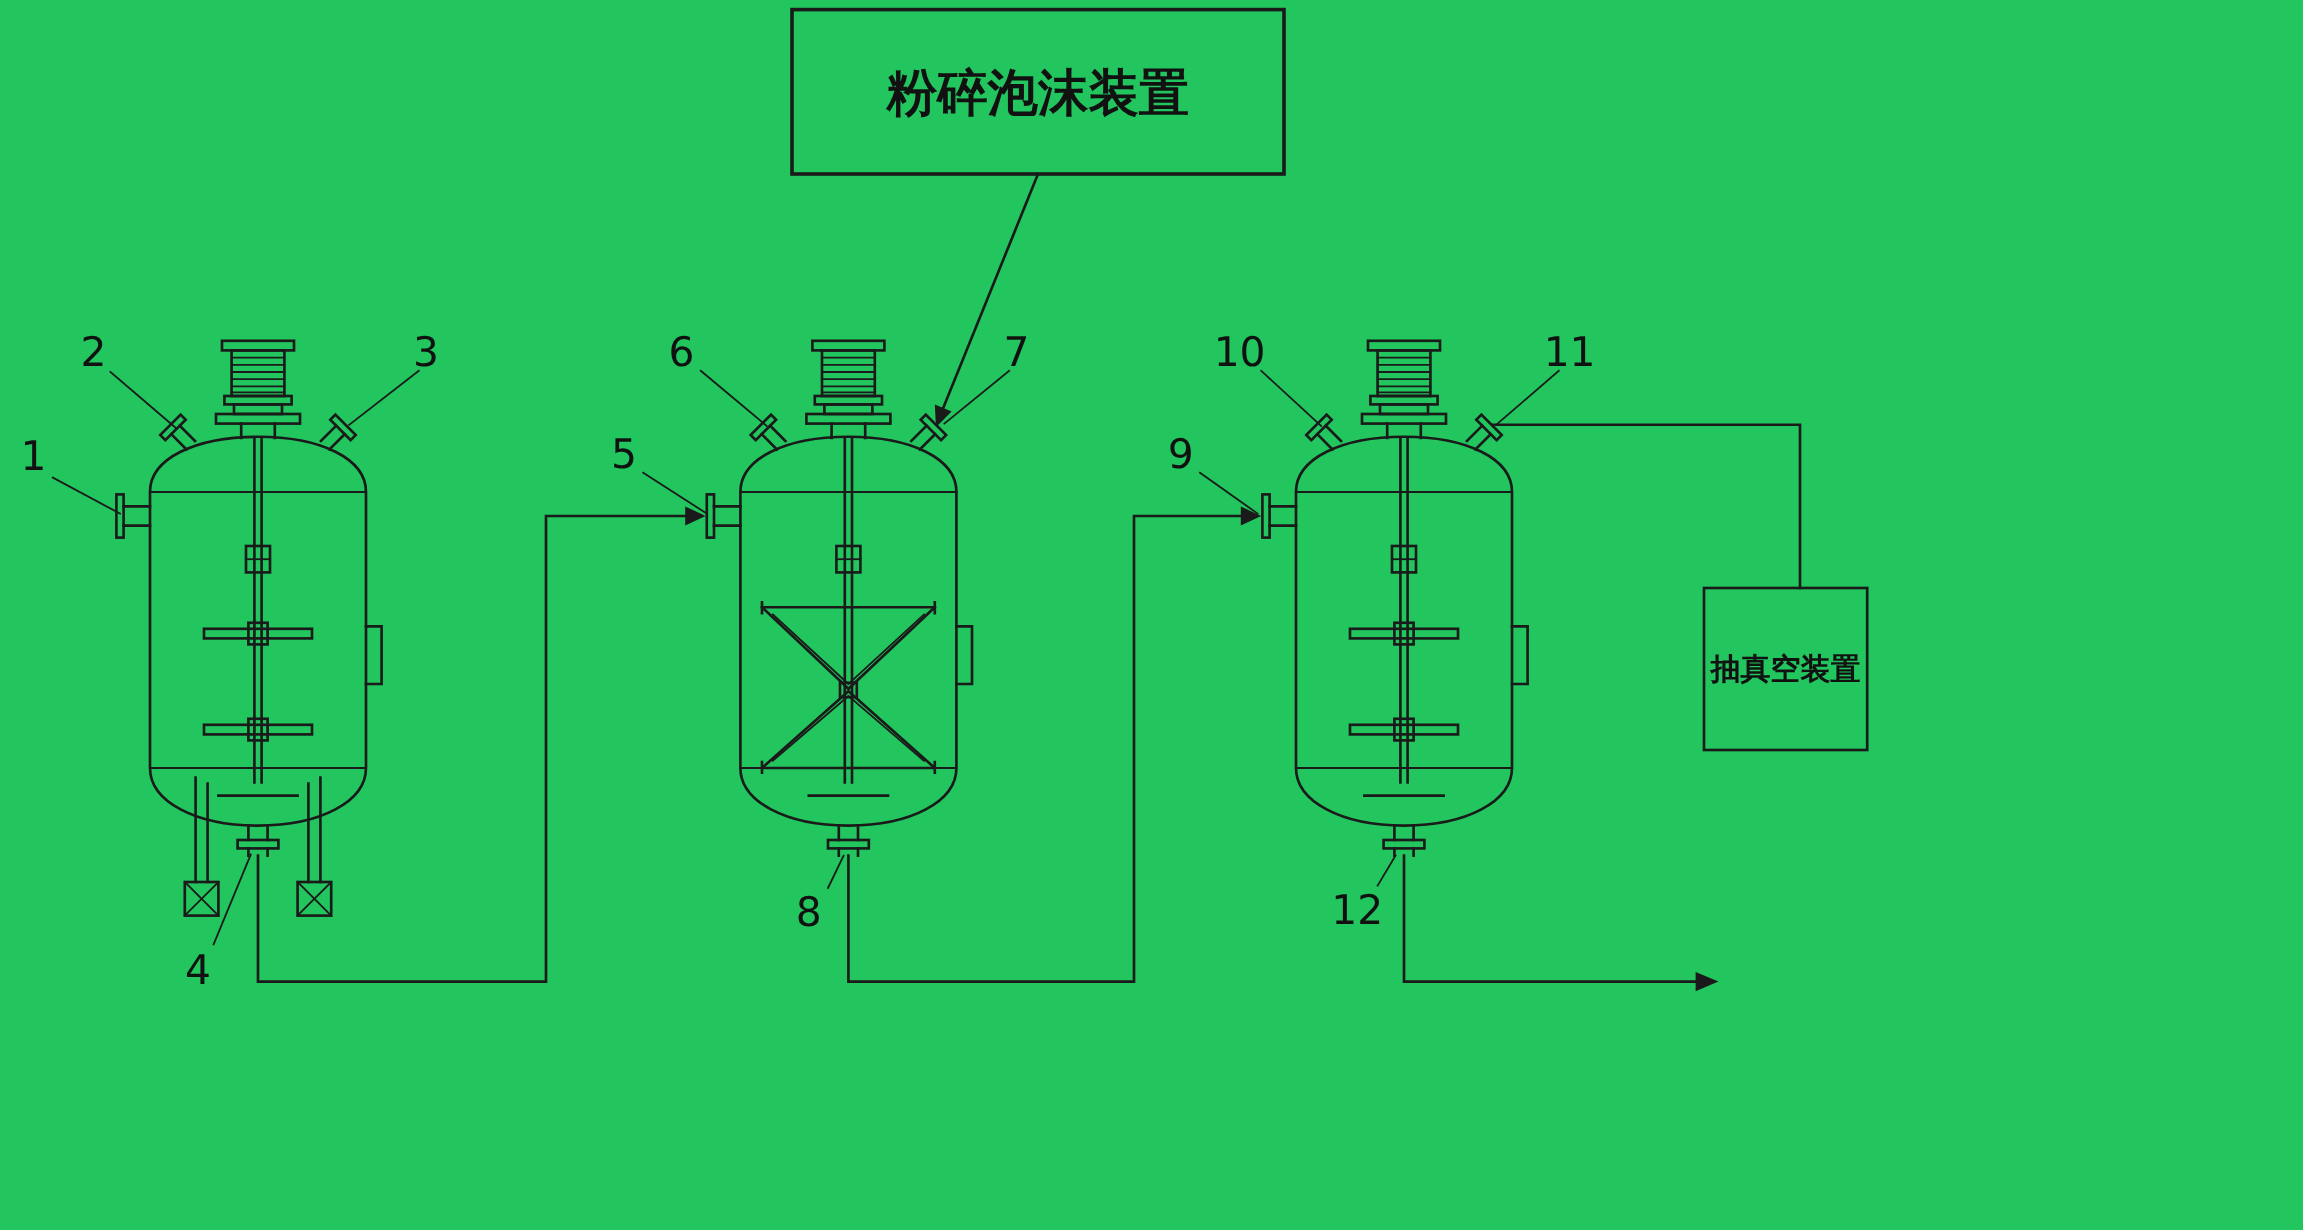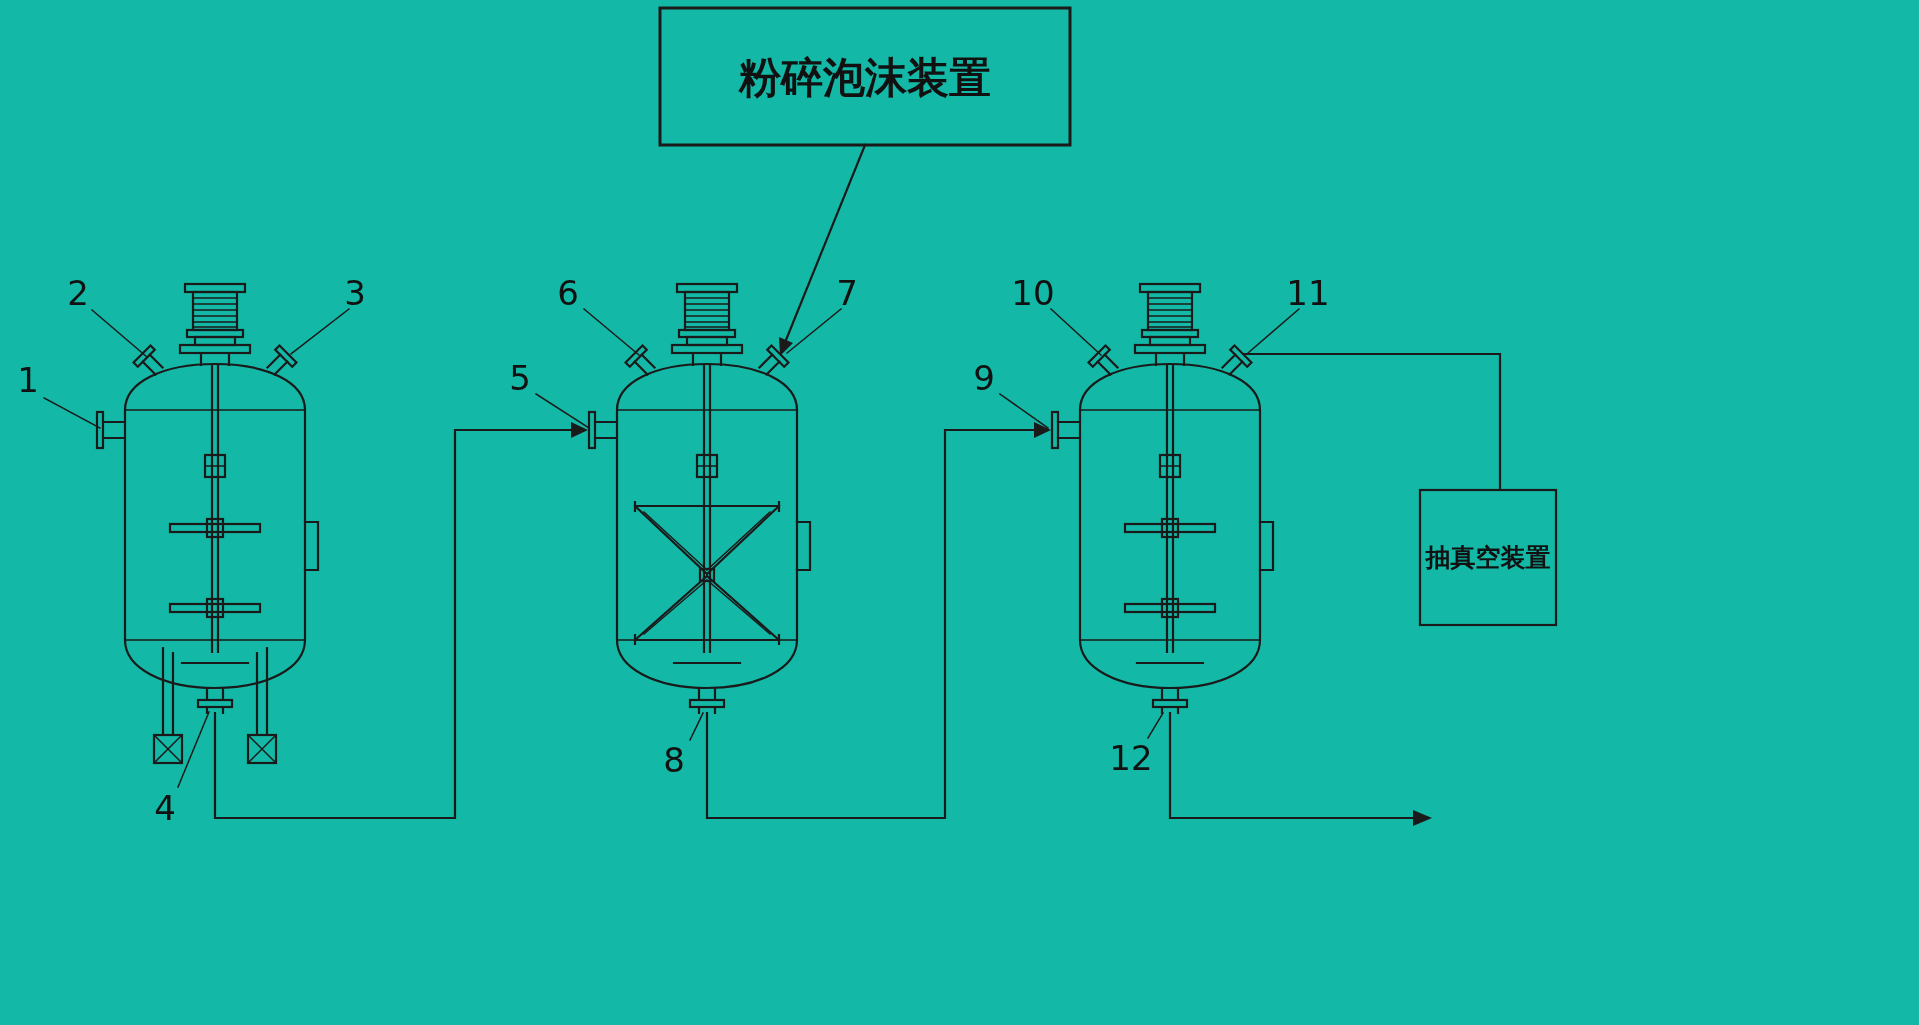--- a/index.html
+++ b/index.html
@@ -1,19 +1,19 @@
 <!DOCTYPE html>
 <html><head>
 <meta charset="utf-8">
 <style>
   html,body { margin:0; padding:0; background:#ffffff; }
   .canvas {
     position:relative;
     width:1919px; height:1025px;
-    background:#14b8a6;
+    background:#22c55e;
     overflow:hidden;
     font-family:"DejaVu Sans", sans-serif;
   }
   svg { display:block; }
   .art   { fill:none; stroke:#1a1a1a; stroke-width:2.2; stroke-linecap:square; stroke-linejoin:miter; }
   .thin  { stroke-width:1.5; }
   .thick { stroke-width:3; }
   .arrow { fill:#1a1a1a; stroke:none; }
   .num    { fill:#111111; stroke:none; font:34px "DejaVu Sans", sans-serif; text-anchor:middle; }
   .cjk-lg { fill:#111111; stroke:none; font:bold 42px "DejaVu Sans", sans-serif; text-anchor:middle; }

